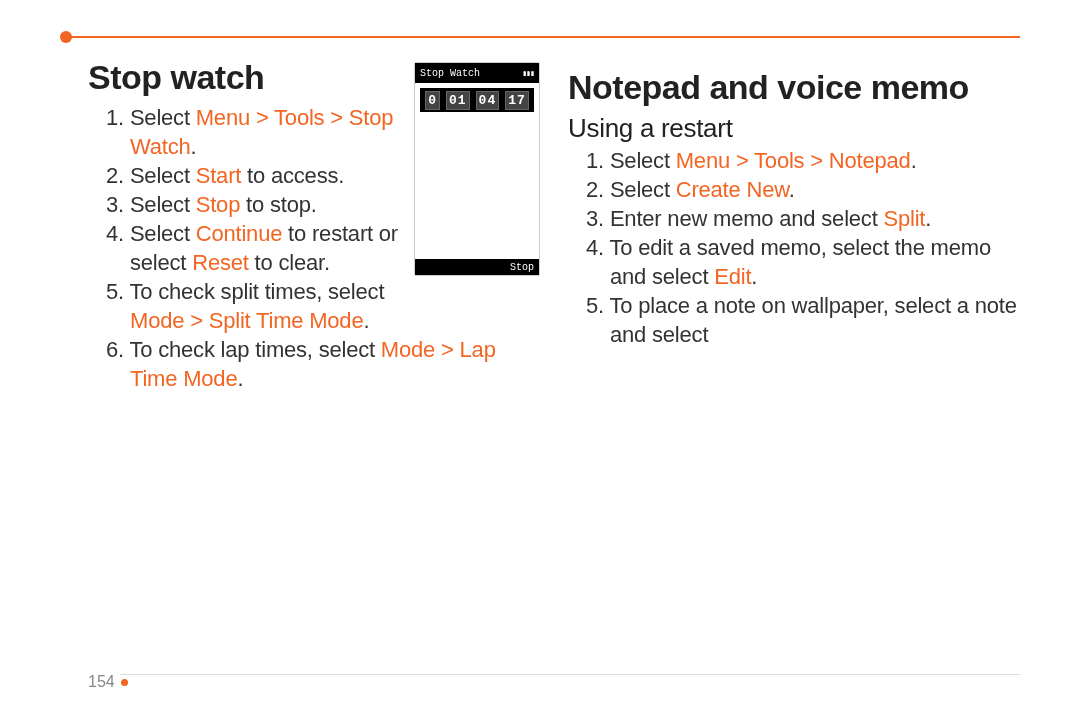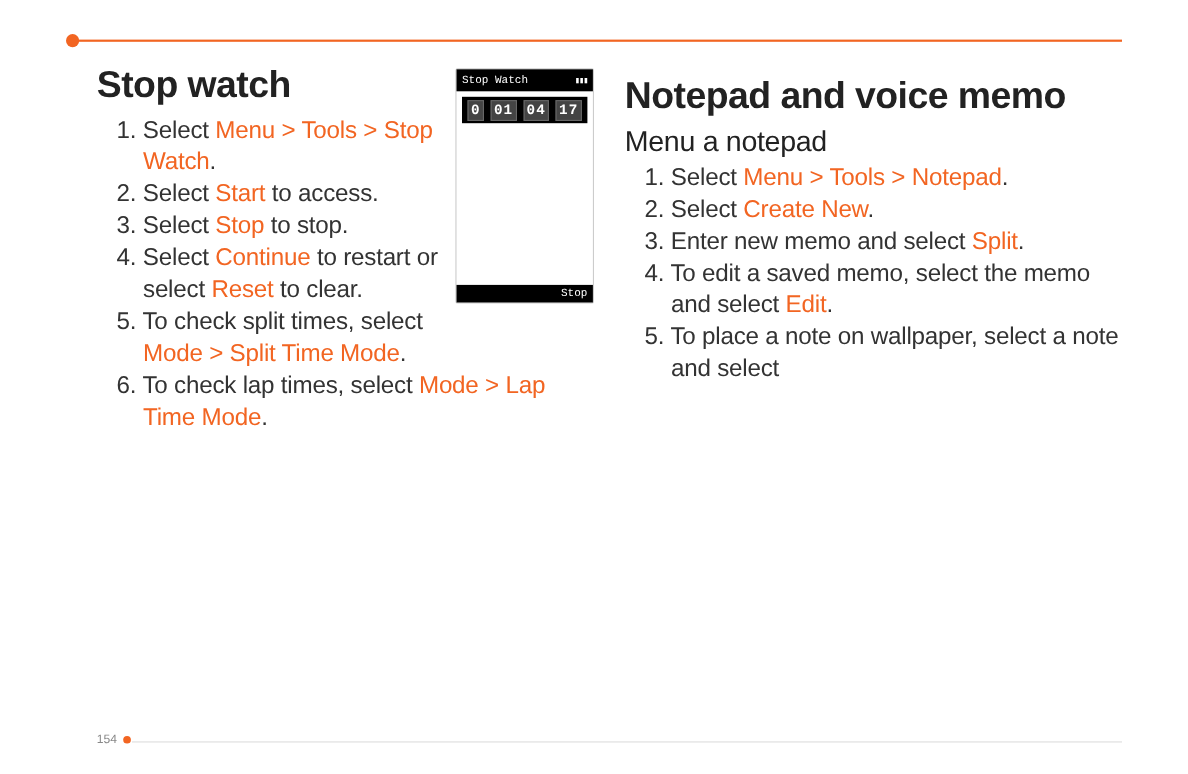--- a/index.html
+++ b/index.html
@@ -98,23 +98,23 @@
     font-size: 10px;
     display: flex;
     justify-content: flex-end;
     align-items: center;
     padding: 0 5px;
   }
   .note { font-size: 18.5px; line-height:1.32; color:#333; letter-spacing:-0.2px; margin-top:4px;}
   .note-label { font-weight: bold; }
   .footer {
     position: absolute;
-    bottom: 26px;
+    bottom: 13px;
     left: 88px;
-    font-size: 11px;
+    font-size: 16px;
     color: #888;
     display:flex;
     align-items:center;
     gap:6px;
   }
   .footdot { width:7px; height:7px; border-radius:50%; background:#f26522; display:inline-block;}
   .footline { position:absolute; bottom:29px; left:120px; right:60px; height:1px; background:#ddd;}
   .clearfix::after { content:""; display:table; clear:both;}
   .second-h1 { margin-top:10px; }
 </style>
@@ -152,21 +152,21 @@
         <li><span>Select </span><span class="orange">Stop</span><span> to stop.</span></li>
         <li><span>Select </span><span class="orange">Continue</span><span> to restart or select </span><span class="orange">Reset</span><span> to clear.</span></li>
         <li><span>To check split times, select </span><span class="orange">Mode &gt; Split Time Mode</span><span>.</span></li>
         <li><span>To check lap times, select </span><span class="orange">Mode &gt; Lap Time Mode</span><span>.</span></li>
       </ol>
     </div>
   </div>
 
   <div class="col">
     <h1 class="second-h1">Notepad and voice memo</h1>
-    <h2>Menu a notepad</h2>
+    <h2>Using a restart</h2>
     <ol class="body steps-indent">
       <li><span>Select </span><span class="orange">Menu &gt; Tools &gt; Notepad</span><span>.</span></li>
       <li><span>Select </span><span class="orange">Create New</span><span>.</span></li>
       <li><span>Enter new memo and select </span><span class="orange">Split</span><span>.</span></li>
       <li><span>To edit a saved memo, select the memo and select </span><span class="orange">Edit</span><span>.</span></li>
       <li><span>To place a note on wallpaper, select a note and select</span></li>
     </ol>
   </div>
 
 </div>

